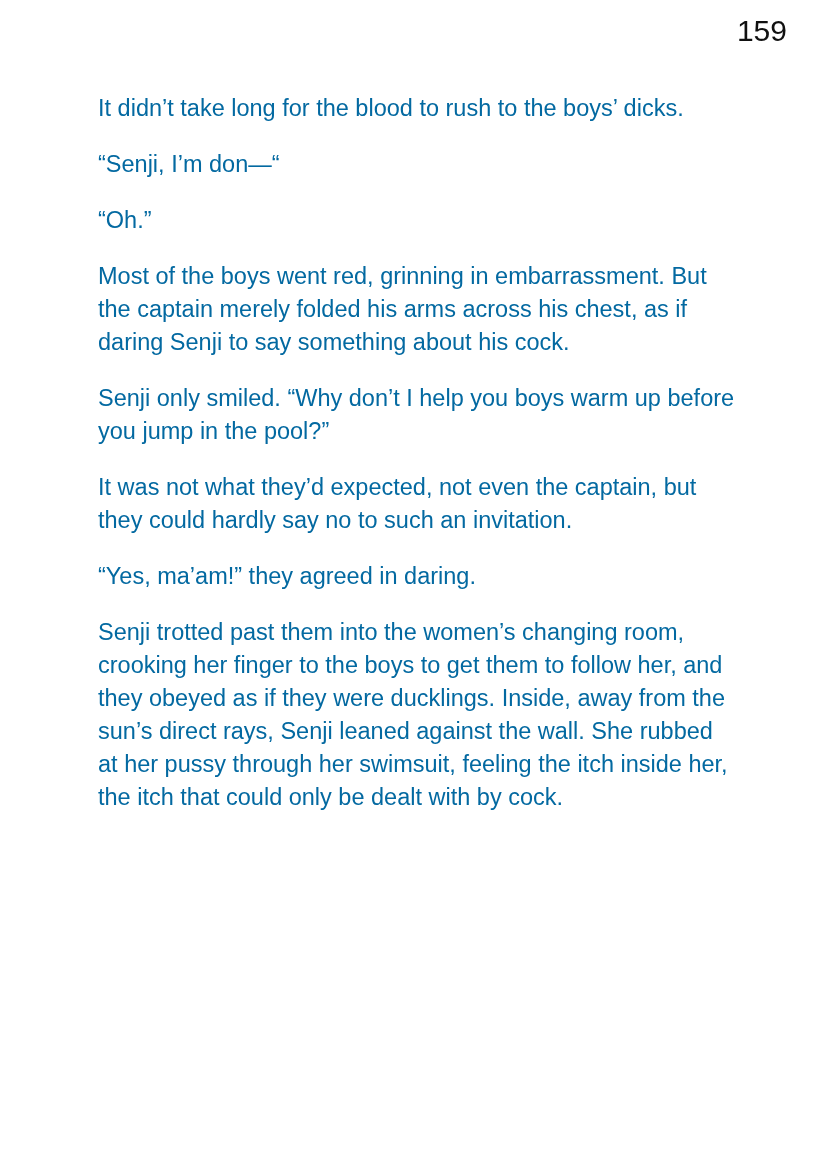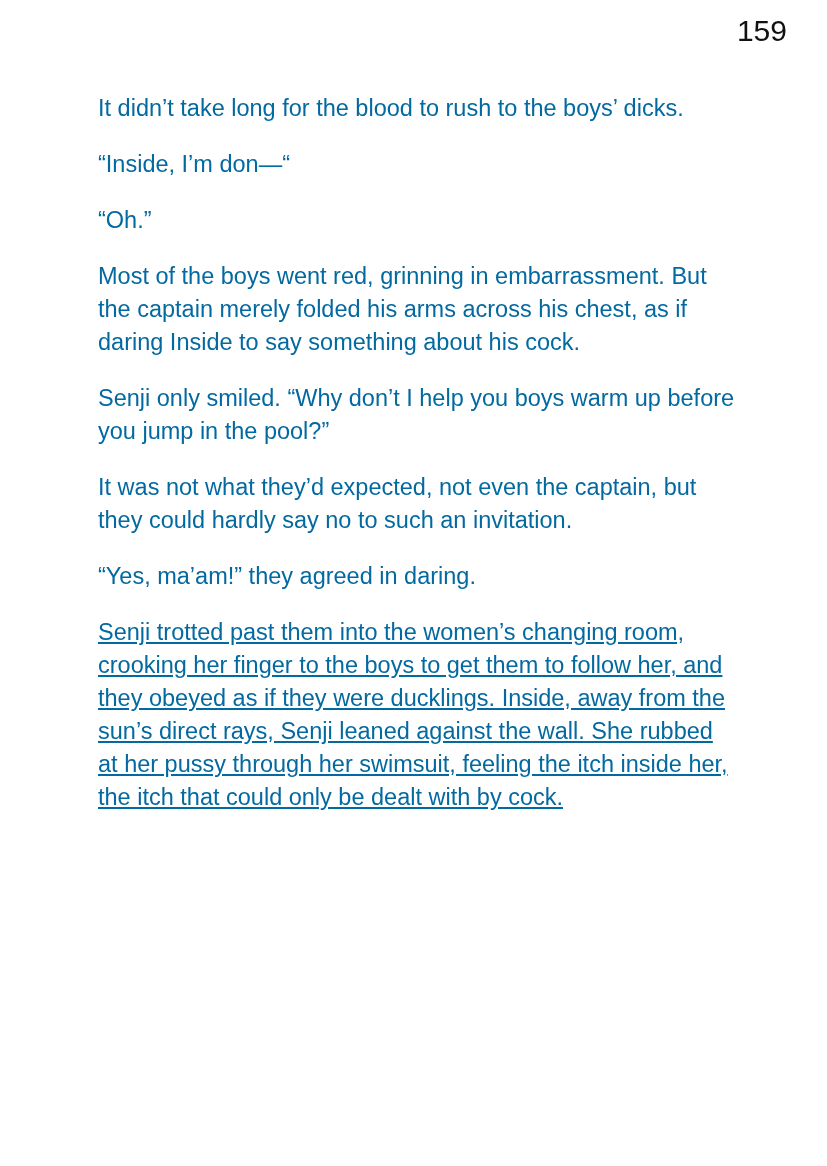--- a/index.html
+++ b/index.html
@@ -39,34 +39,33 @@
   .para {
     font-size: 23.5px;
     line-height: 33px;
     margin: 0 0 23px 0;
     color: #0369a1;
     text-align: left;
     word-spacing: 0px;
   }
   .para:last-child {
     margin-bottom: 0;
-    text-decoration: underline;
   }
 </style>
 </head>
 <body>
 
 <div class="page">
 
   <div class="page-number">159</div>
 
   <div class="body-text">
     <p class="para">It didn’t take long for the blood to rush to the boys’ dicks.</p>
-    <p class="para">“Inside, I’m don—“</p>
+    <p class="para">“Senji, I’m don—“</p>
     <p class="para">“Oh.”</p>
-    <p class="para">Most of the boys went red, grinning in embarrassment. But the captain merely folded his arms across his chest, as if daring Inside to say something about his cock.</p>
+    <p class="para">Most of the boys went red, grinning in embarrassment. But the captain merely folded his arms across his chest, as if daring Senji to say something about his cock.</p>
     <p class="para">Senji only smiled. “Why don’t I help you boys warm up before you jump in the pool?”</p>
     <p class="para">It was not what they’d expected, not even the captain, but they could hardly say no to such an invitation.</p>
     <p class="para">“Yes, ma’am!” they agreed in daring.</p>
     <p class="para">Senji trotted past them into the women’s changing room, crooking her finger to the boys to get them to follow her, and they obeyed as if they were ducklings. Inside, away from the sun’s direct rays, Senji leaned against the wall. She rubbed at her pussy through her swimsuit, feeling the itch inside her, the itch that could only be dealt with by cock.</p>
   </div>
 
 </div>
 
 </body></html>

